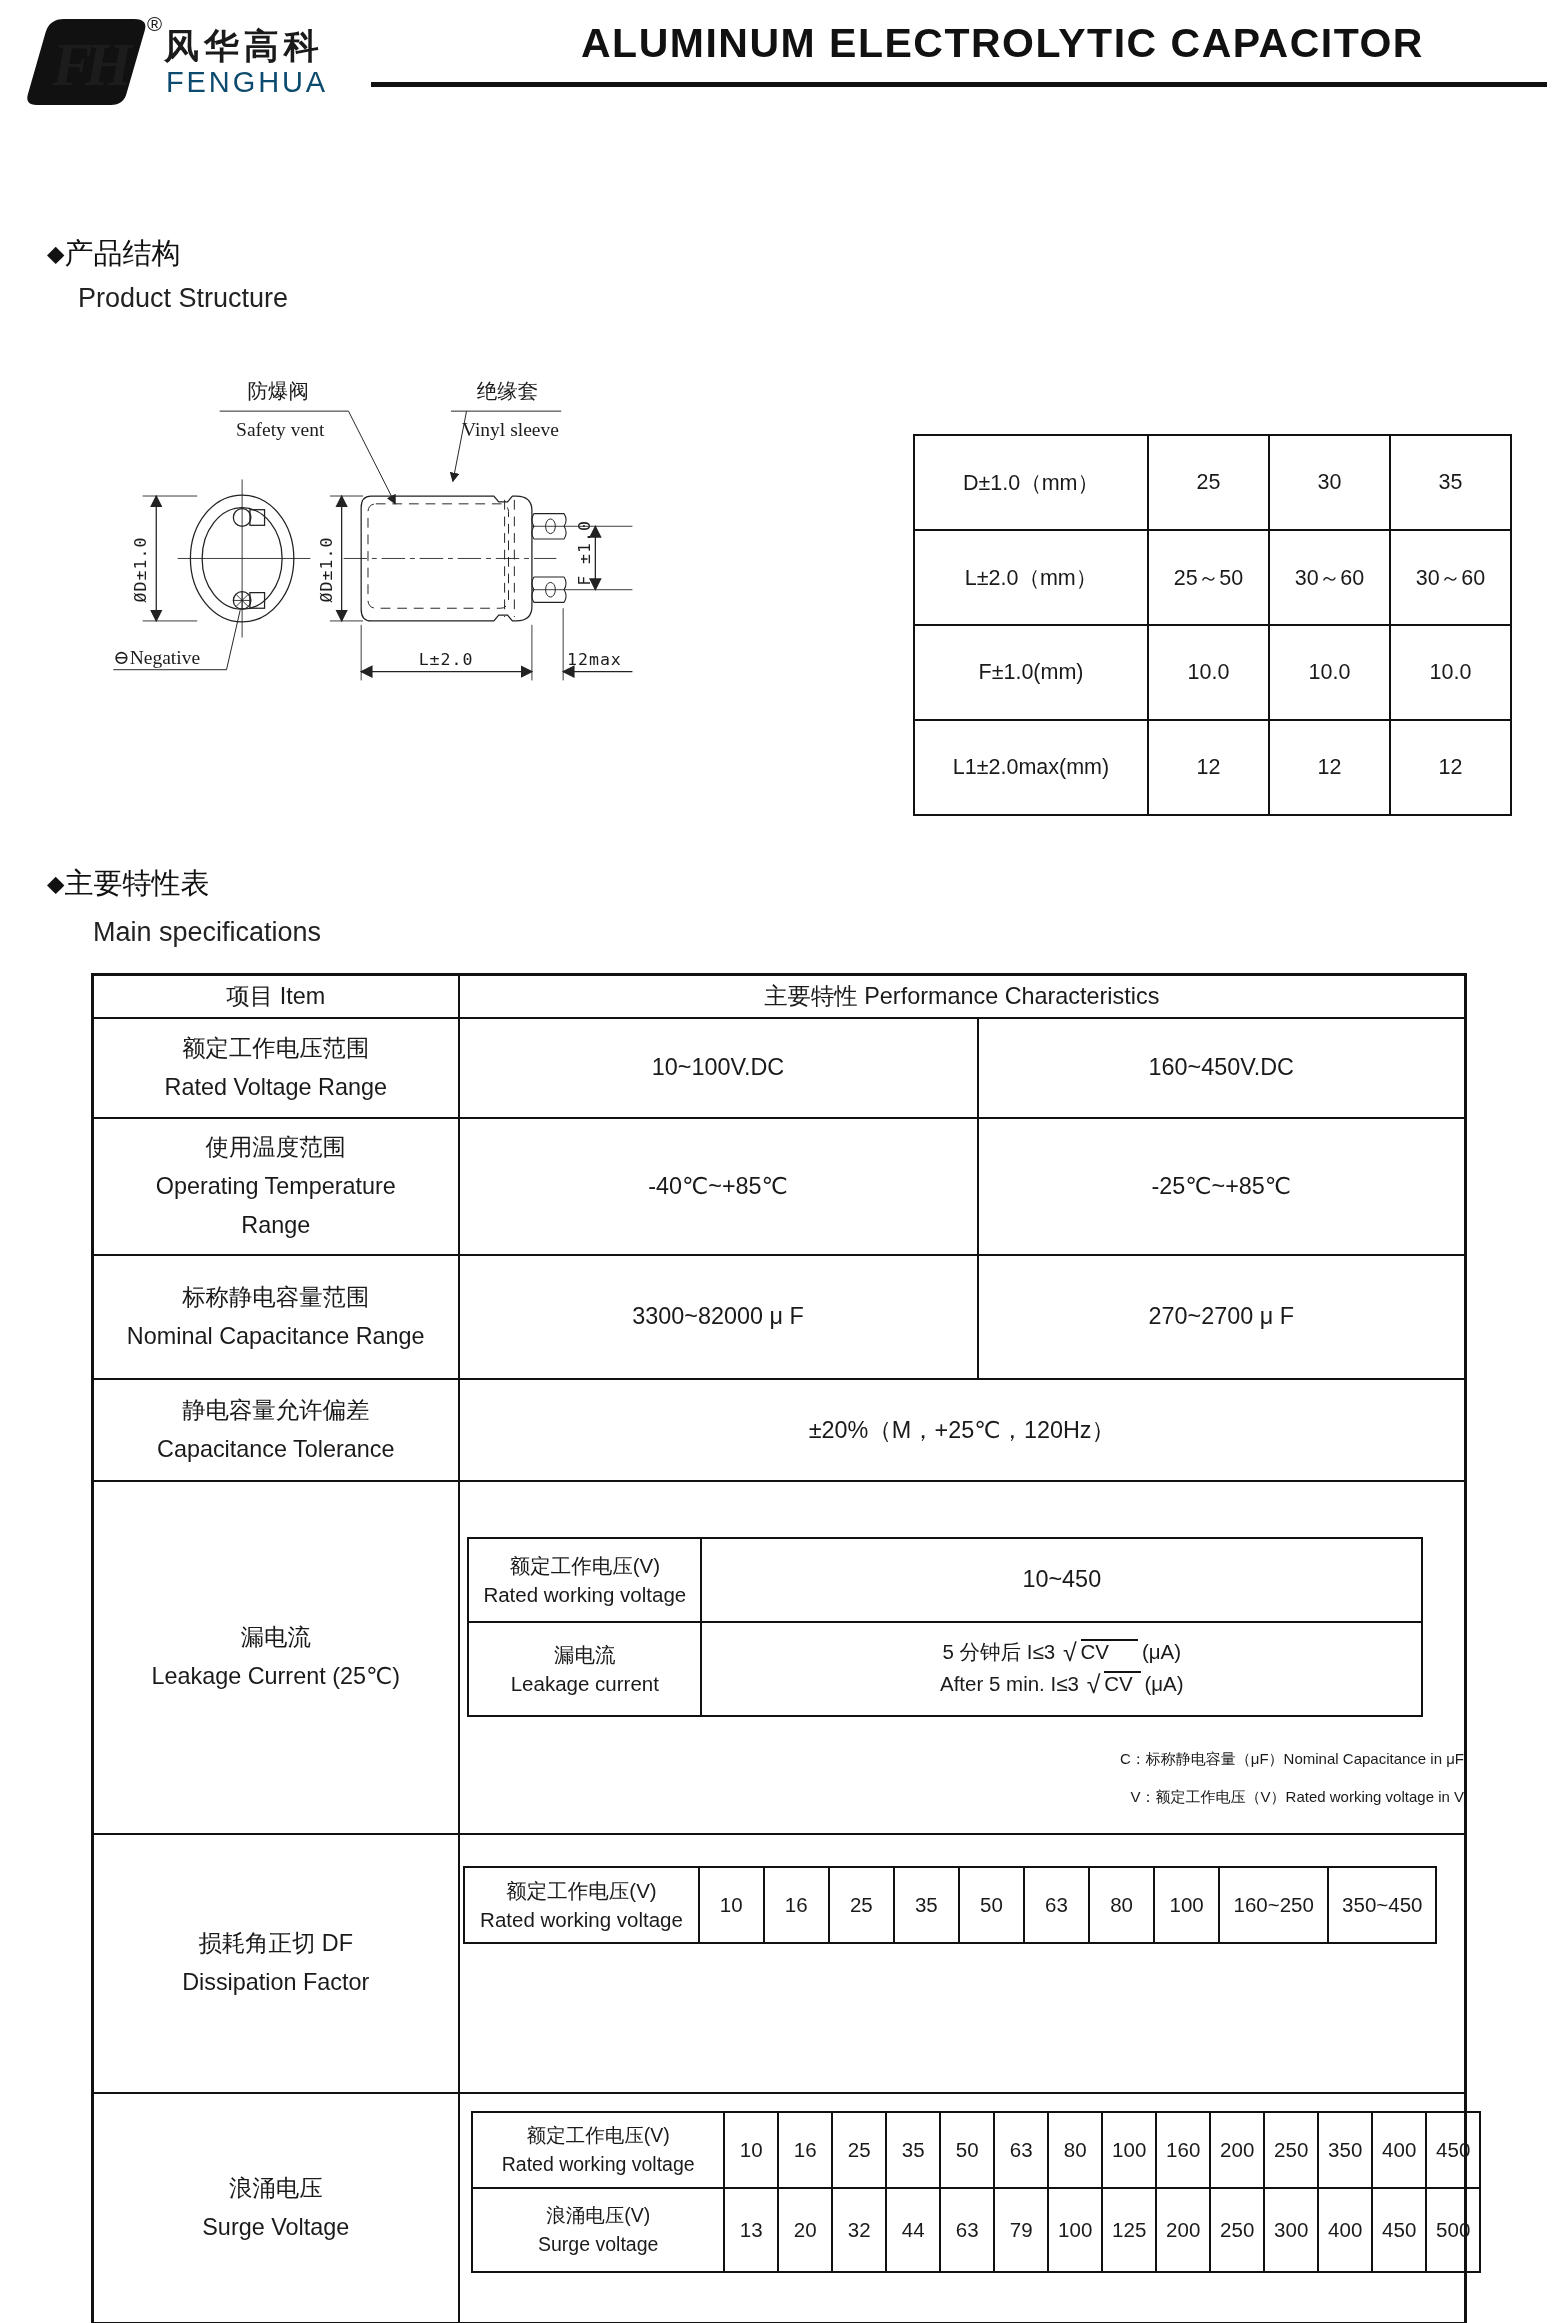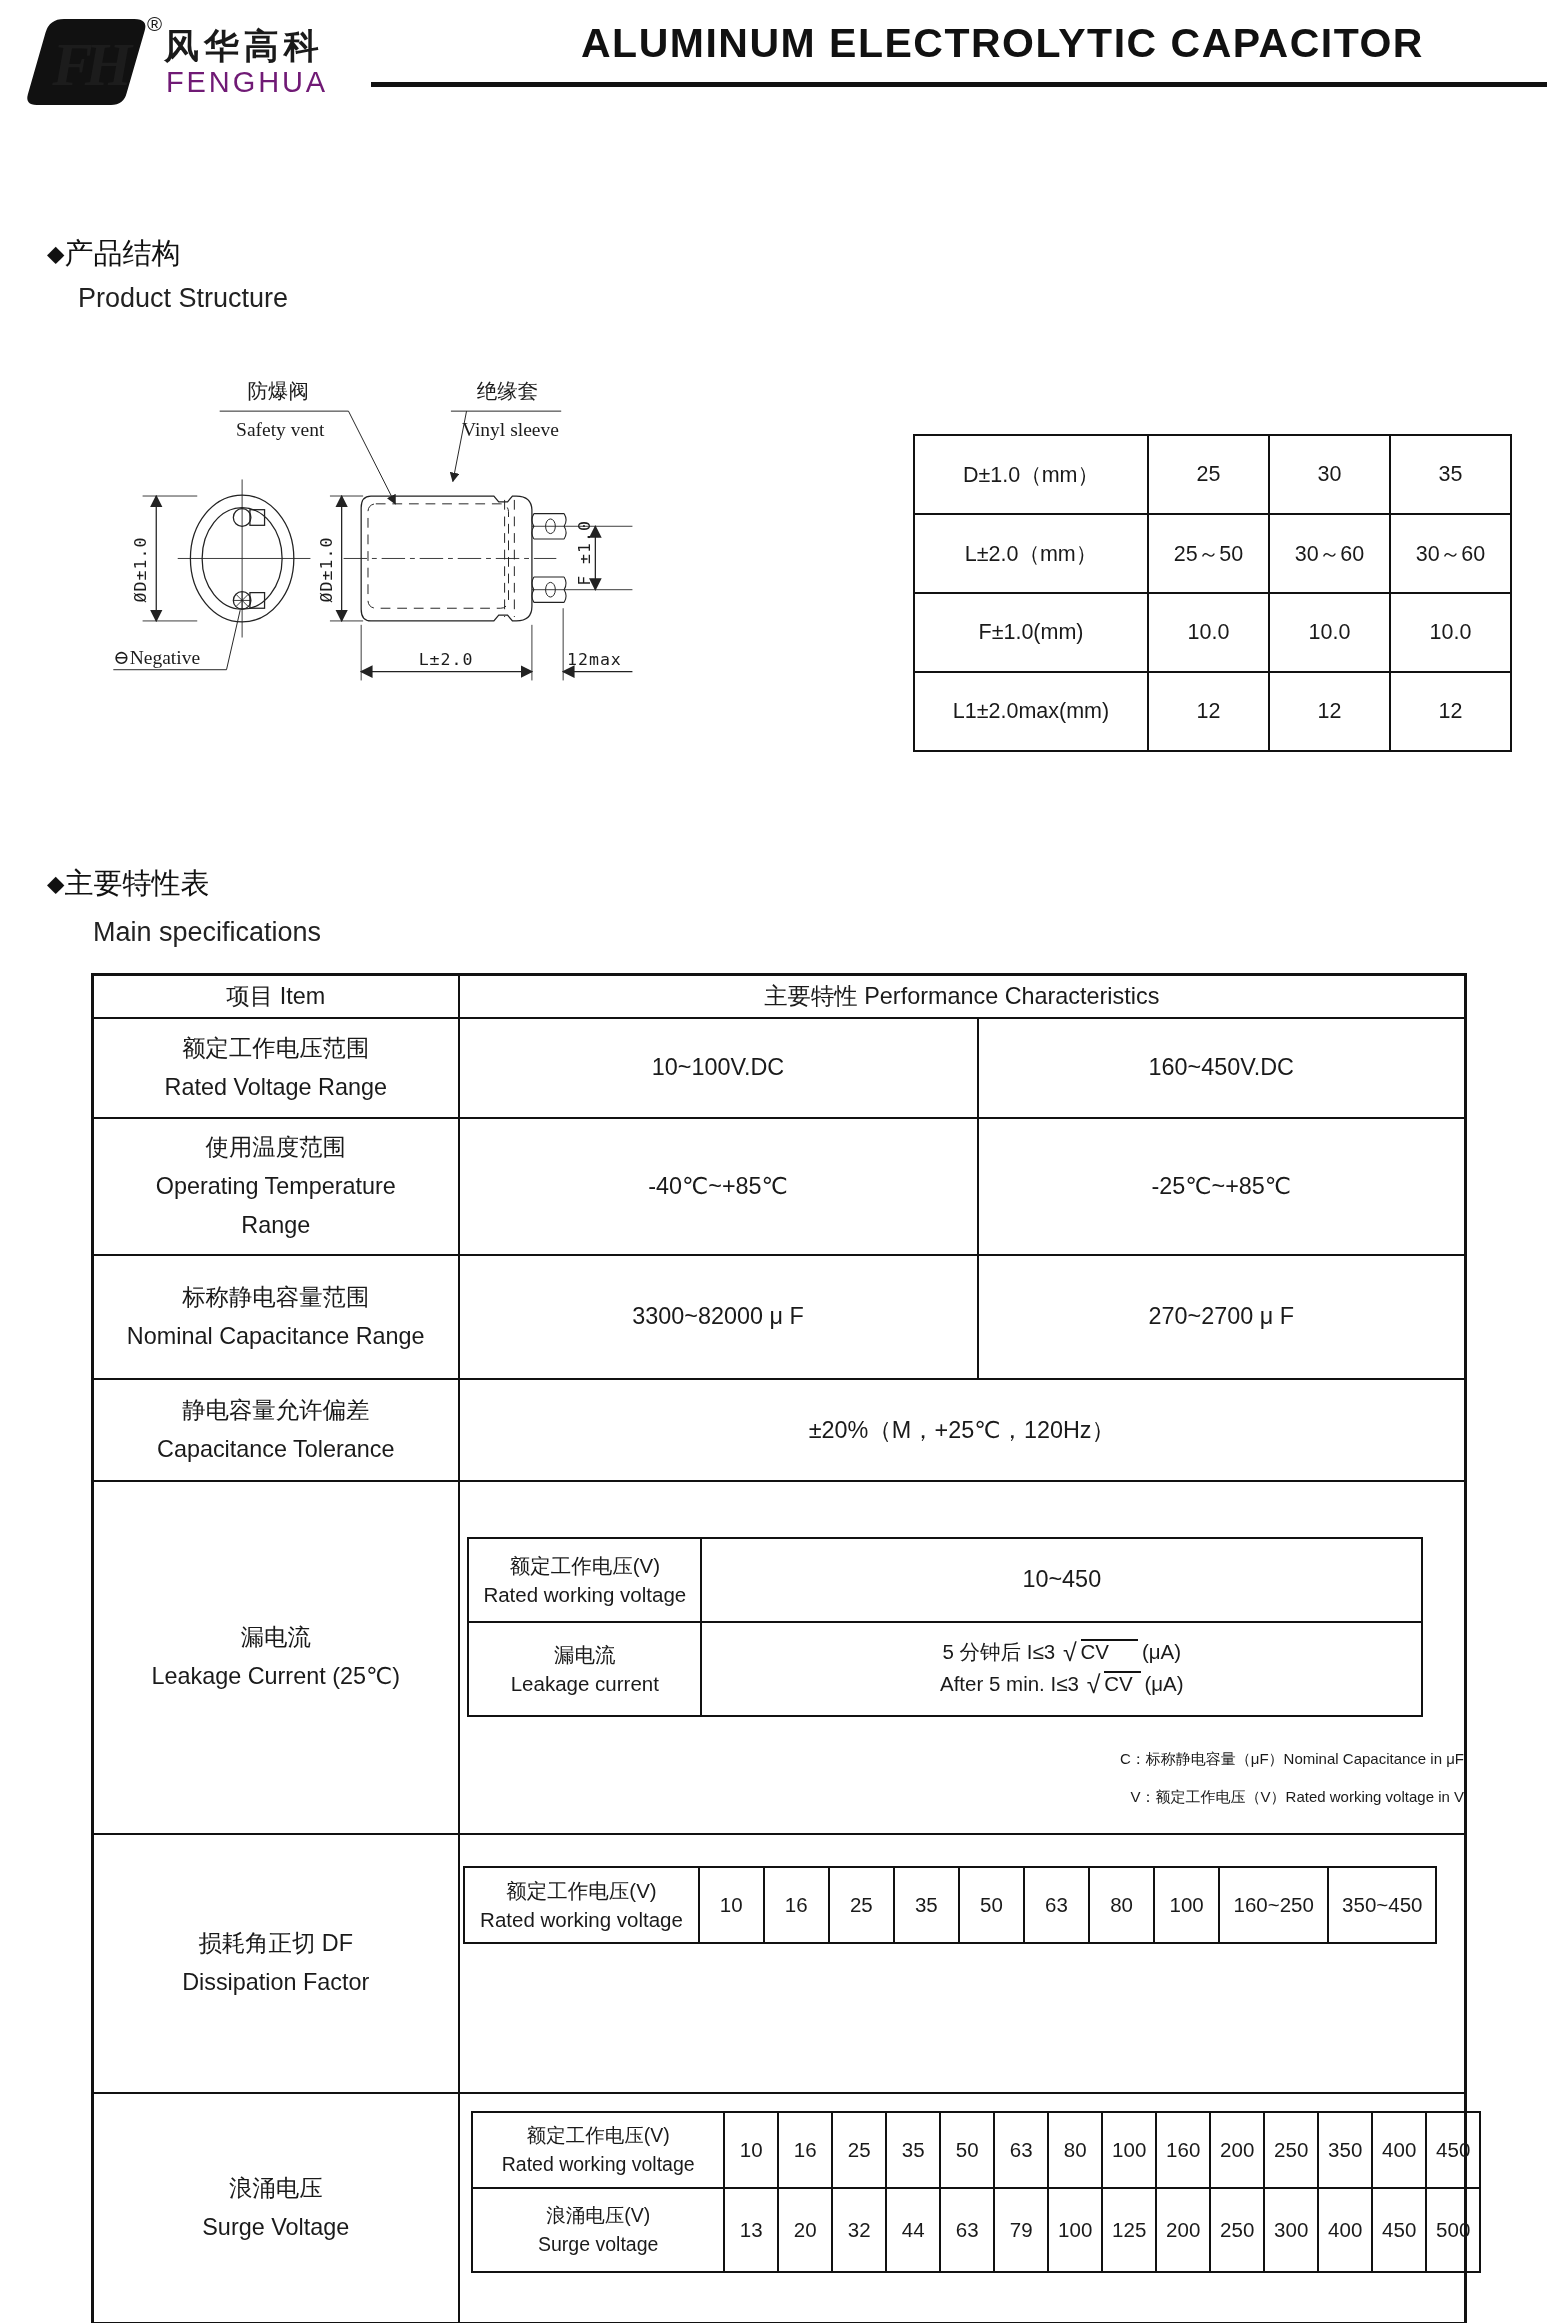--- a/index.html
+++ b/index.html
@@ -2,33 +2,33 @@
 <html><head>
 <meta charset="utf-8">
 <style>
   html,body{margin:0;padding:0;background:#9a9a9a;}
   .page{position:relative;width:1568px;height:2323px;background:#ffffff;overflow:hidden;
         font-family:"Liberation Sans","DejaVu Sans",sans-serif;color:#1a1a1a;}
   .abs{position:absolute;}
 
   
   .brand-cn{position:absolute;left:164px;top:23.4px;font-size:35px;font-weight:bold;letter-spacing:4.9px;}
-  .brand-en{position:absolute;left:166px;top:66px;font-size:29px;letter-spacing:2.9px;color:#701a75;}
+  .brand-en{position:absolute;left:166px;top:66px;font-size:29px;letter-spacing:2.9px;color:#0c4a6e;}
   .reg{position:absolute;left:147px;top:11.7px;font-size:20.5px;}
   .doc-title{position:absolute;left:444px;top:19.5px;width:1117px;text-align:center;
              font-size:41px;font-weight:bold;letter-spacing:1.5px;color:#111;white-space:nowrap;}
   .title-rule{position:absolute;left:371px;top:82px;width:1176px;height:4.9px;background:#111;}
 
   
   .h-cn{font-size:29px;color:#111;font-family:Liberation Mono, monospace;}
   .h-en{font-size:27px;color:#222;}
 
   
   table.dim{position:absolute;left:913px;top:434px;width:597px;border-collapse:collapse;table-layout:fixed;}
-  table.dim td{border:2px solid #111;height:61px;text-align:center;vertical-align:middle;font-size:21.5px;padding:8px;}
+  table.dim td{border:2px solid #111;height:61px;text-align:center;vertical-align:middle;font-size:21.5px;padding:16px;}
   table.dim{border:2.9px solid #111;}
 
   
   table.spec{position:absolute;left:91px;top:973px;width:1372px;border-collapse:collapse;table-layout:fixed;border:3.9px solid #111;}
   table.spec > tbody > tr > td{border-style:solid;border-color:#111;border-width:2.9px 2px;text-align:center;
         vertical-align:middle;font-size:23.4px;padding:0;}
   .ln{line-height:39px;}
   .cell-left{text-align:left !important;vertical-align:top !important;}
 
   table.inner{border-collapse:collapse;border:2.9px solid #111;table-layout:fixed;}

